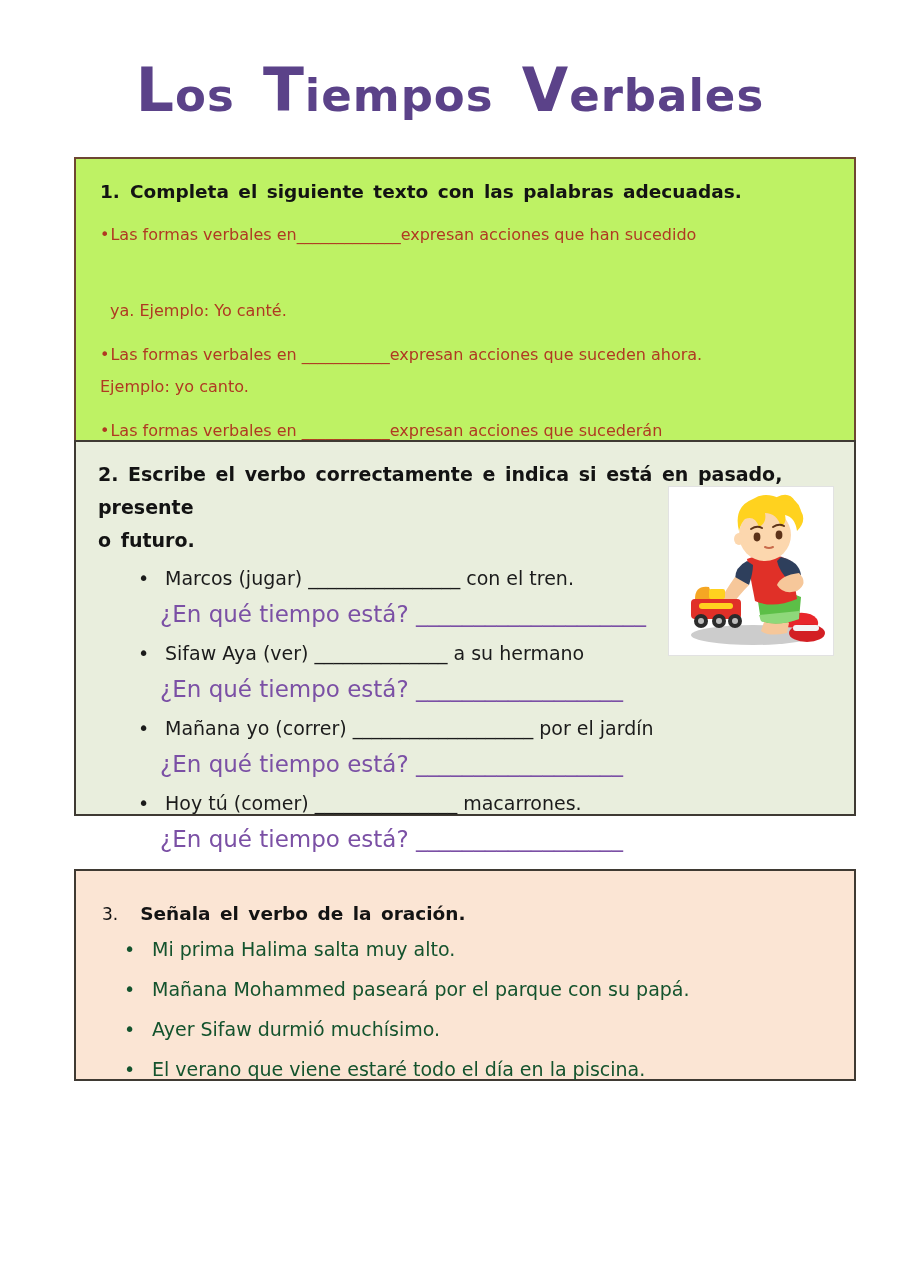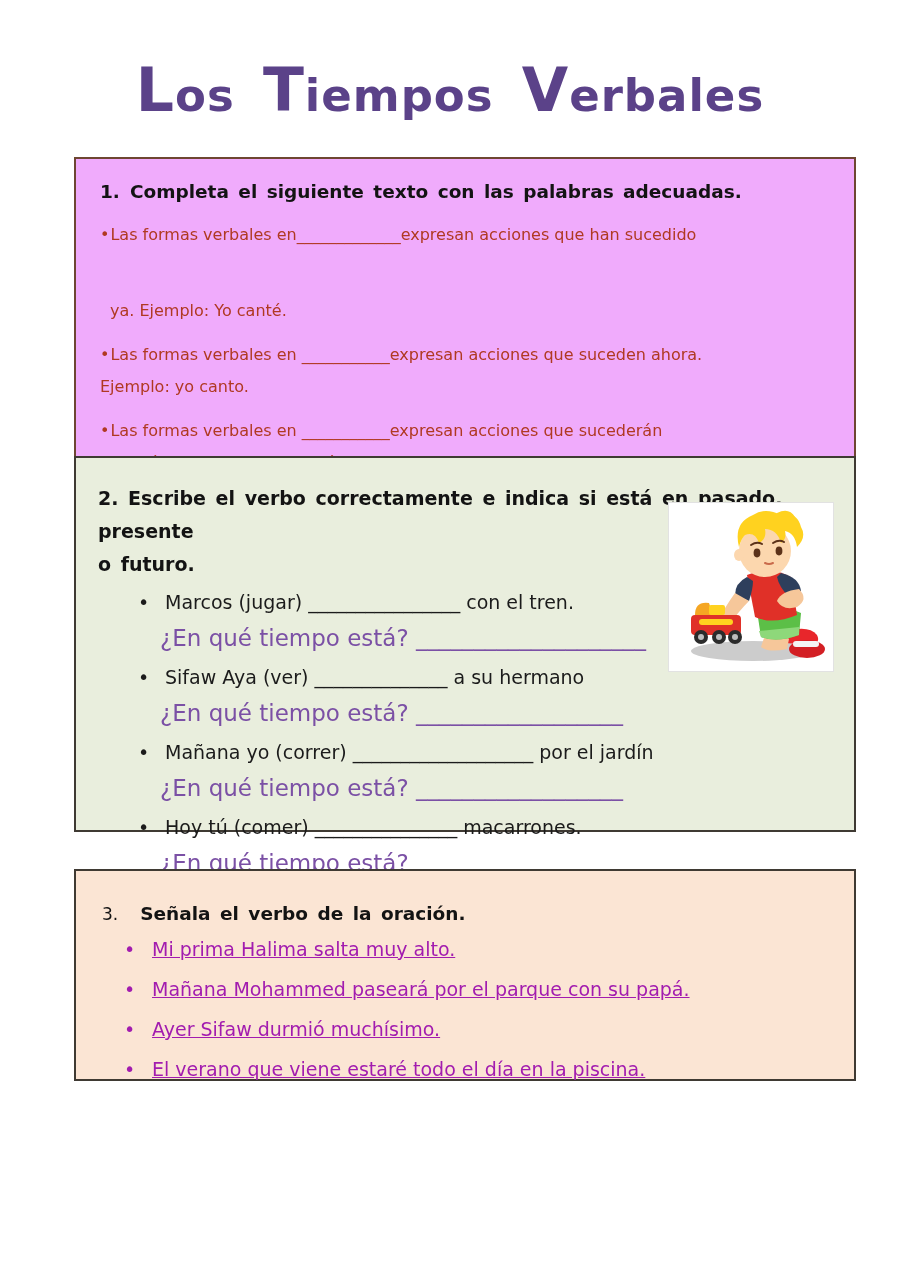--- a/index.html
+++ b/index.html
@@ -18,22 +18,22 @@
     position: absolute; top: 34px; left: 0; width: 100%;
     text-align: center; color: #5b4289; font-weight: 700;
     letter-spacing: 1px; white-space: nowrap;
   }
   .page-title .word { display: inline-block; margin: 0 8px; }
   .page-title .big  { font-size: 60px; }
   .page-title .rest { font-size: 45px; }
 
   
   .box { position: absolute; left: 74px; width: 782px; border: 2px solid #4a3d34; }
-  .box1 { top: 157px; height: 330px; background: #f0abfc; border-color: #6e4632; padding: 18px 24px 0 24px; }
-  .box2 { top: 456px; height: 376px; background: #e9eedd; border-color: #3f3a33; padding: 24px 22px 0 22px; }
+  .box1 { top: 157px; height: 330px; background: #bef264; border-color: #6e4632; padding: 18px 24px 0 24px; }
+  .box2 { top: 440px; height: 376px; background: #e9eedd; border-color: #3f3a33; padding: 16px 22px 0 22px; }
   .box3 { top: 869px; height: 212px; background: #fbe5d4; border-color: #3f3a33; padding: 28px 14px 0 14px; }
 
   
   .ex-heading { font-weight: 700; font-size: 18.5px; color: #131313; line-height: 30px; word-spacing: 3px; }
   .ex-heading .num { margin-right: 10px; }
   .box2 .hline { font-weight: 700; font-size: 19px; line-height: 33px; word-spacing: 3px; color: #131313; }
 
   
   .red-item { color: #b03922; font-size: 16px; line-height: 32px; margin: 12px 0 0 0; }
   .red-item .line { display: block; }
@@ -51,21 +51,21 @@
   
   .boy-img {
     position: absolute; top: 44px; right: 20px;
     width: 166px; height: 170px;
     background: #ffffff; border: 1px solid #e2e2e2;
   }
 
   
   .box3 .ex-heading { font-size: 18.5px; padding-left: 12px; }
   .box3 .num3 { font-weight: 400; font-size: 17px; margin-right: 22px; }
-  .s-row { font-size: 19px; line-height: 40px; padding-left: 34px; color: #a21caf; text-decoration: underline; }
+  .s-row { font-size: 19px; line-height: 40px; padding-left: 34px; color: #14532d; }
   .marker3 { display: inline-block; width: 28px; }
 </style>
 </head>
 <body>
 
 <h1 class="page-title">
   <span class="word"><span class="big">L</span><span class="rest">os</span></span>
   <span class="word"><span class="big">T</span><span class="rest">iempos</span></span>
   <span class="word"><span class="big">V</span><span class="rest">erbales</span></span>
 </h1>

